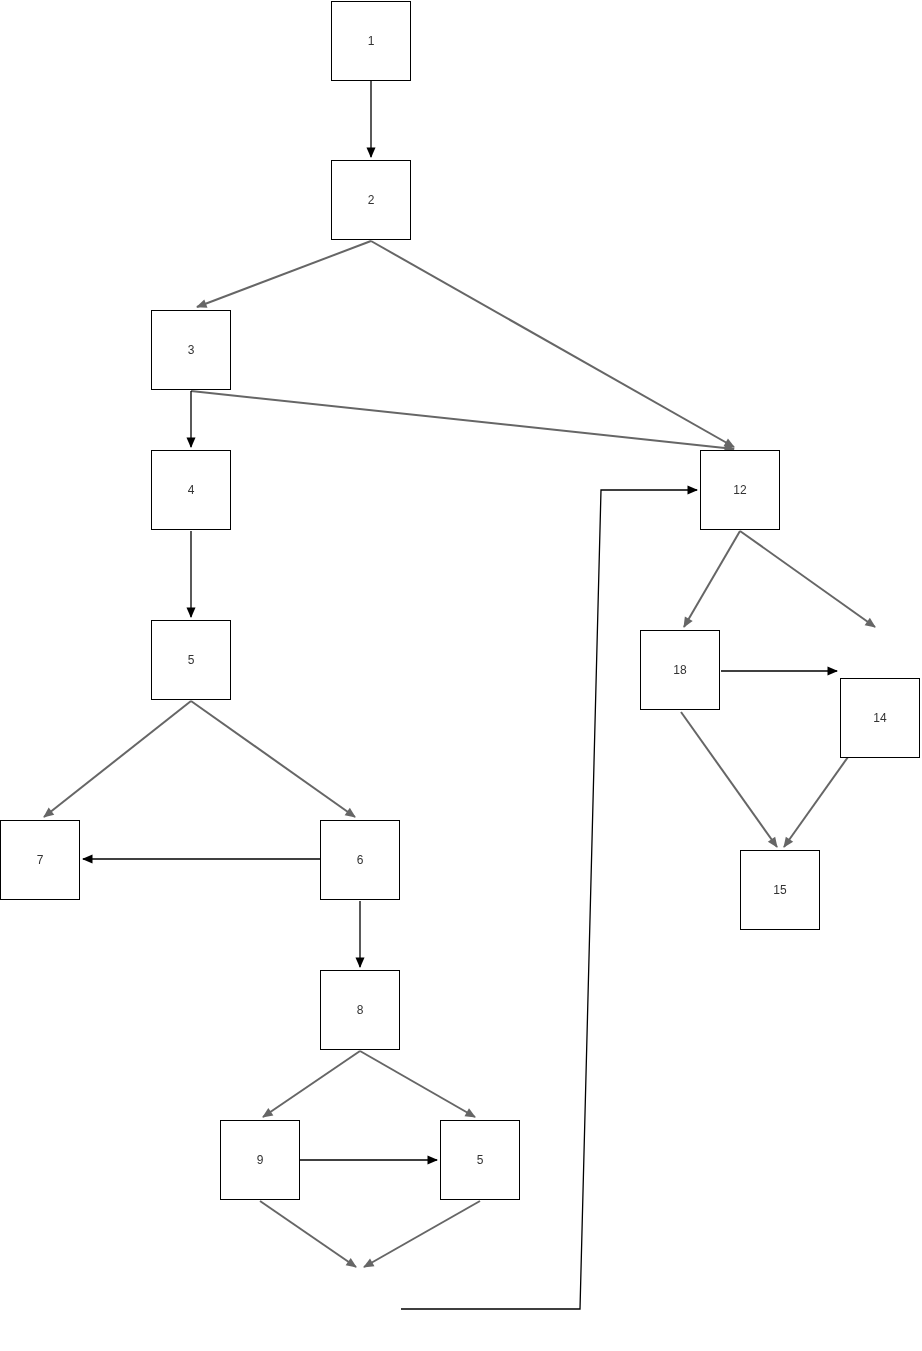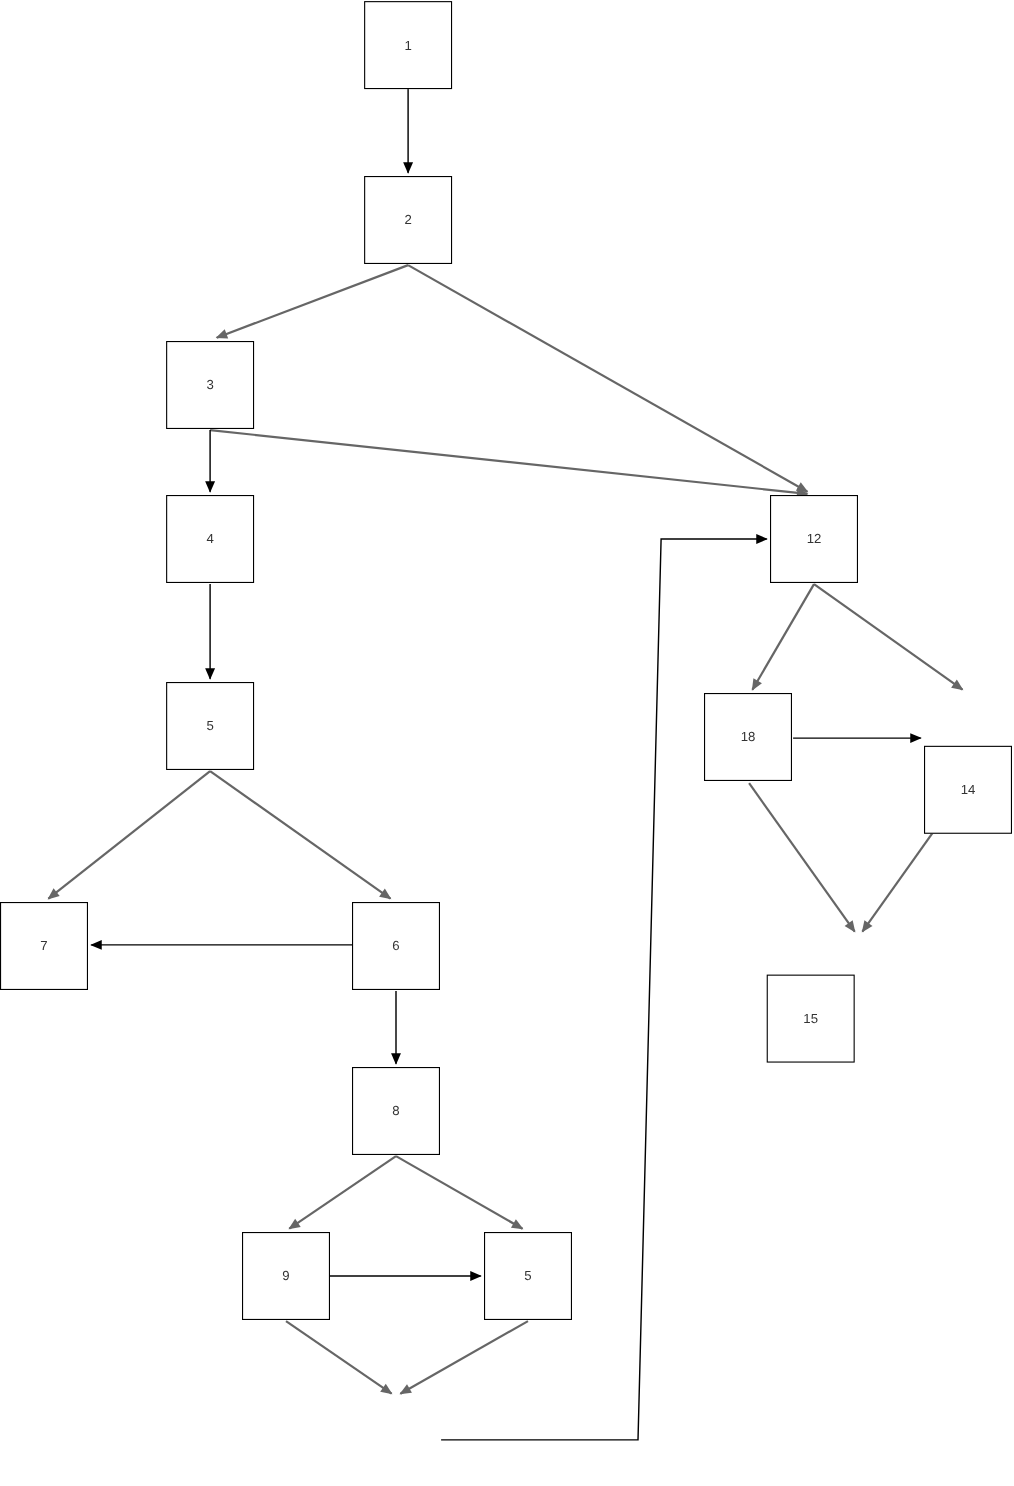--- a/index.html
+++ b/index.html
@@ -113,17 +113,17 @@
     </div>
   <div class="node" style="left:700px; top:450px;">
       <span>12</span>
     </div>
   <div class="node" style="left:640px; top:630px;">
       <span>18</span>
     </div>
   <div class="node" style="left:840px; top:630px;margin-top:48px;">
       <span>14</span>
     </div>
-  <div class="node" style="left:697px; top:850px;margin-top:36px;">
+  <div class="node" style="left:740px; top:850px;">
       <span>15</span>
     </div>
 
 </div>
 
 </body></html>

